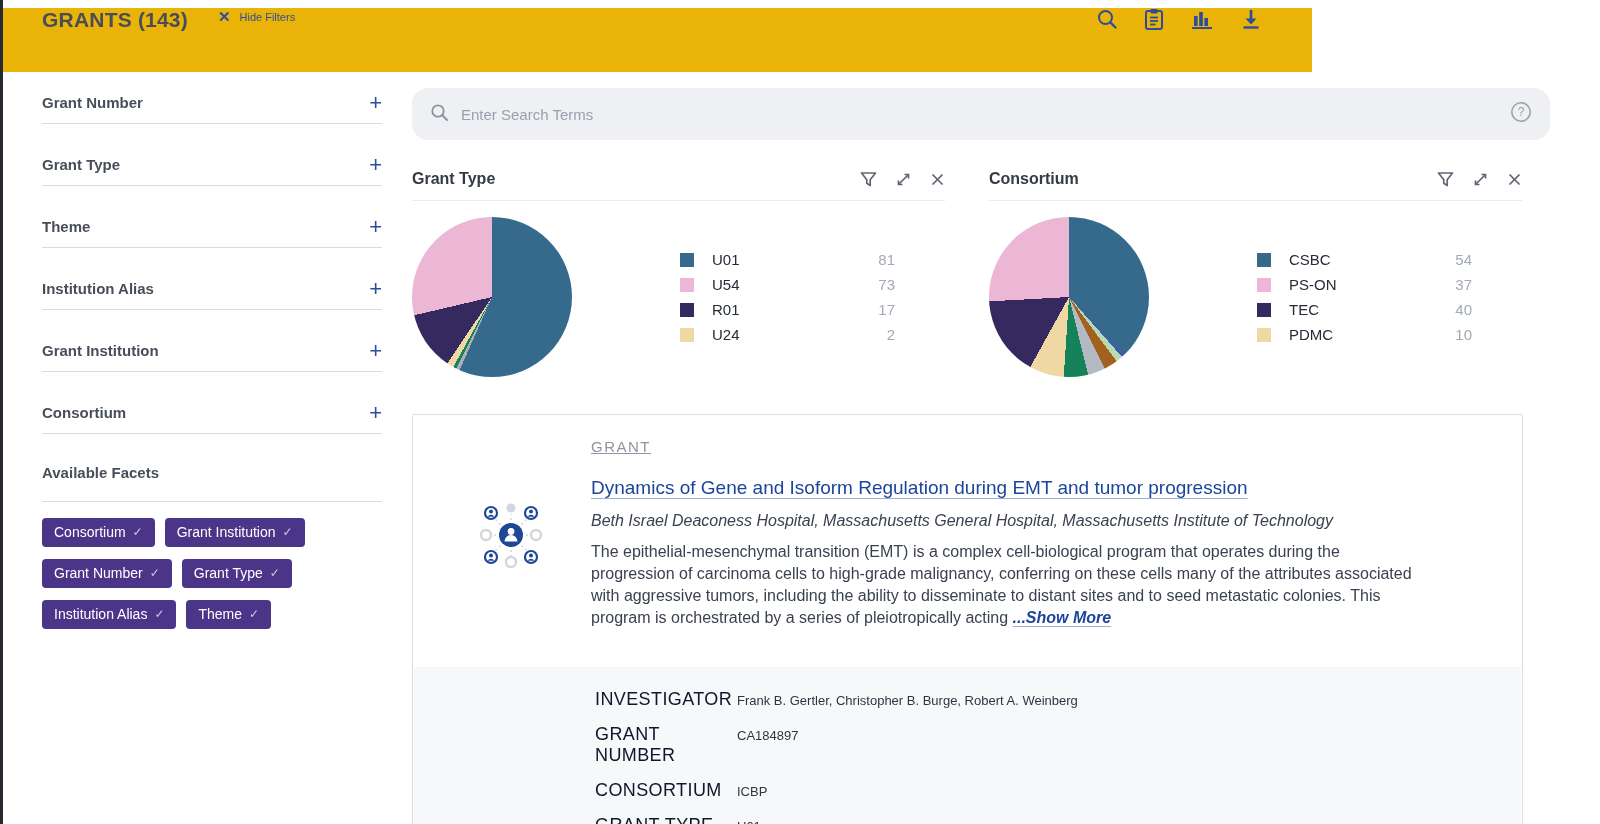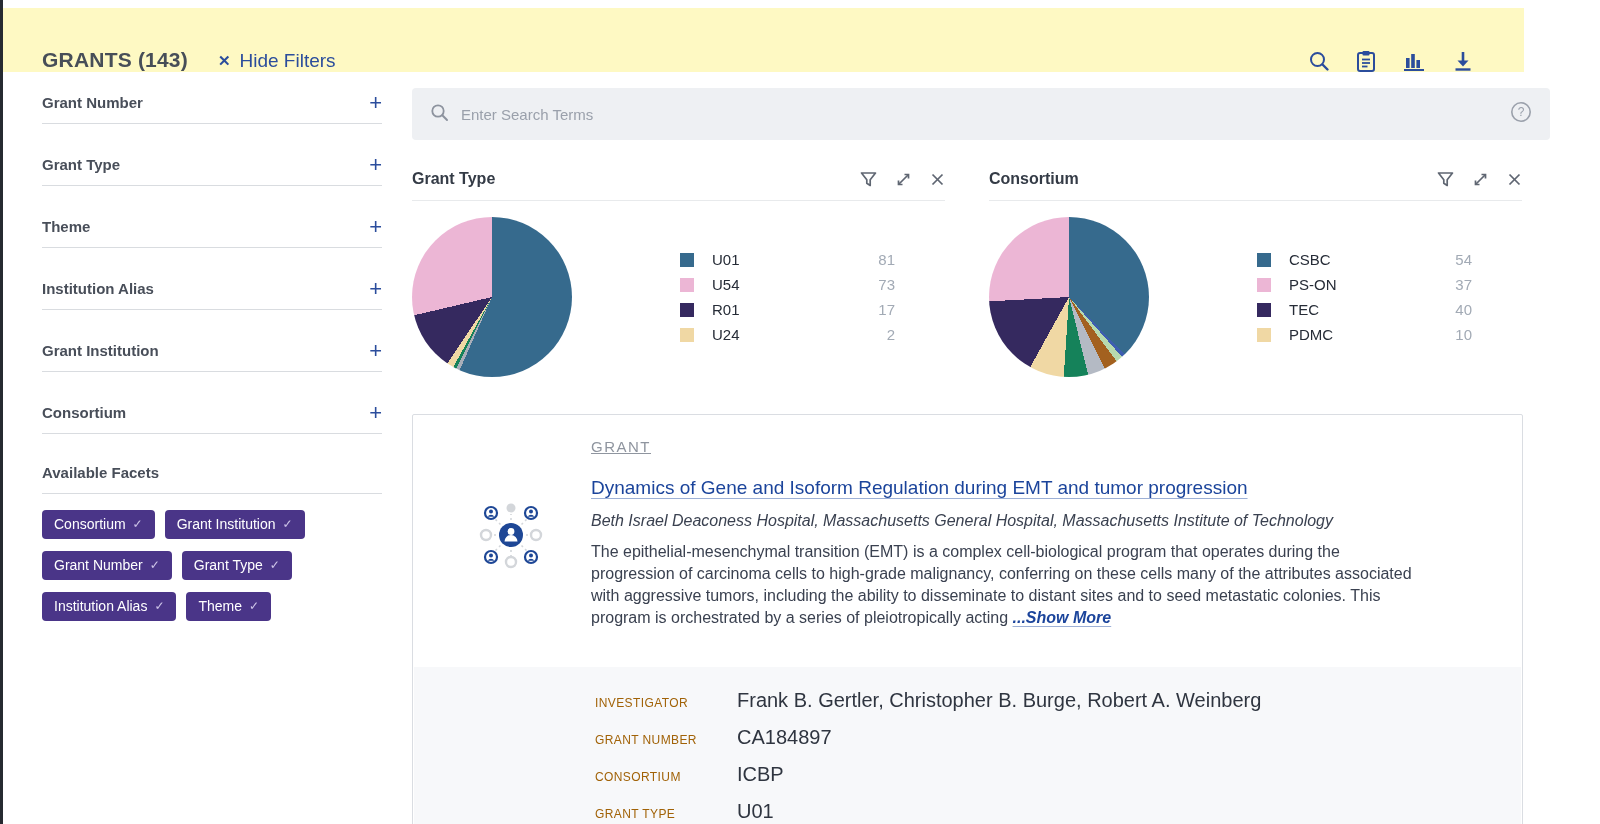--- a/index.html
+++ b/index.html
@@ -3,46 +3,46 @@
 <meta charset="utf-8">
 <style>
   * { margin:0; padding:0; box-sizing:border-box; }
   html,body { width:1600px; height:824px; overflow:hidden; background:#ffffff;
               font-family:"Liberation Sans", sans-serif; }
   body { position:relative; }
 
   .left-edge { position:absolute; left:0; top:0; width:3px; height:824px; background:#262a31; z-index:50; }
 
   
-  .app-header { position:absolute; top:8px; left:0; width:1524px; height:64px;
-                background:#fef9c3; display:flex; align-items:flex-end; }
+  .app-header { position:absolute; top:8px; left:0; width:1312px; height:64px;
+                background:#eab308; display:flex; align-items:flex-start; }
   .app-title { font-size:21px; font-weight:bold; color:#474e58; letter-spacing:.2px; margin-left:42px; }
   .hide-filters { display:flex; align-items:center; gap:9px; margin-left:30px; cursor:pointer; }
   .hide-filters .x-glyph { color:#2b4d9c; font-size:15px; font-weight:bold; }
-  .hide-filters .hf-label { color:#2b4d9c; font-size:19px; font-weight:500; }
+  .hide-filters .hf-label { color:#2b4d9c; font-size:11px; font-weight:500; }
   .header-icons { margin-left:auto; margin-right:50px; display:flex; align-items:center; gap:26px; }
   .header-icons svg { display:block; cursor:pointer; }
 
   
   .sidebar { position:absolute; left:42px; top:72px; width:340px; }
   .facet-row { display:flex; justify-content:space-between; align-items:flex-end;
                border-bottom:1px solid #d9dce0; padding-bottom:12px; margin-top:32px; }
   .facet-row:first-child { margin-top:22px; }
   .facet-row .facet-label { font-size:15px; font-weight:bold; color:#484e59; }
   .facet-row .plus { color:#2b4d9c; font-size:22px; font-weight:400; line-height:16px; cursor:pointer; }
-  .avail-title { font-size:15px; font-weight:bold; color:#484e59; margin-top:30px; padding-bottom:12px;
+  .avail-title { font-size:15px; font-weight:bold; color:#484e59; margin-top:30px; padding-bottom:20px;
                  border-bottom:1px solid #d9dce0; }
   .chips { margin-top:16px; display:flex; flex-wrap:wrap; gap:12px 10px; }
   .chip { background:#4a3588; color:#ffffff; border-radius:4px; padding:6px 12px 7px;
           font-size:14px; font-weight:500; display:inline-flex; align-items:center; gap:7px; cursor:pointer; }
   .chip .check { font-size:12px; color:#cdc4e8; }
 
   
   .main { position:absolute; left:412px; top:72px; width:1138px; }
-  .search-bar { margin-top:16px; height:52px; background:#eef0f3; border-radius:4px;
+  .search-bar { margin-top:16px; height:52px; background:#eef0f3; border-radius:16px;
                 display:flex; align-items:center; padding:0 18px; }
   .search-bar input { flex:1; border:none; outline:none; background:transparent;
                       font-size:15px; color:#3a4150; margin-left:12px;
                       font-family:"Liberation Sans", sans-serif; }
   .search-bar input::placeholder { color:#9aa0ab; }
 
   .charts-row { margin-top:20px; width:1110px; display:flex; gap:44px; }
   .chart-panel { flex:1; }
   .chart-head { display:flex; align-items:center; padding:10px 0 12px; border-bottom:1px solid #e8eaec; }
   .chart-title { font-size:16px; font-weight:bold; color:#343b46; }
@@ -65,22 +65,22 @@
                  color:#1b449b; text-decoration:underline; text-underline-offset:4px;
                  text-decoration-color:#9db0d6; cursor:pointer; }
   .grant-insts { margin-top:13px; font-size:16px; font-style:italic; color:#3a4150; }
   .grant-desc { margin-top:11px; font-size:16px; color:#3a4150; line-height:22px; max-width:825px; }
   .show-more { color:#1b449b; font-weight:bold; text-decoration:underline;
                text-underline-offset:3px; text-decoration-color:#9db0d6; cursor:pointer;font-style:italic; }
   .network-icon { position:absolute; left:64px; top:83px; }
   .card-details { position:absolute; left:1px; right:1px; top:252px; bottom:0;
                   background:#f7f8fa; padding:22px 0 0 181px; }
   .detail-grid { display:grid; grid-template-columns:142px auto; row-gap:14px; align-items:baseline; }
-  .detail-label { font-size:12px; color:#a16207; letter-spacing:.4px; }
-  .detail-value { font-size:20px; color:#2f3540; }
+  .detail-label { font-size:18px; color:#0f172a; letter-spacing:.4px; }
+  .detail-value { font-size:13px; color:#2f3540; }
 </style>
 </head>
 <body>
 
 <div class="left-edge"></div>
 
 <div class="app-header">
   <div class="app-title">GRANTS (143)</div>
   <div class="hide-filters">
     <span class="x-glyph">✕</span>

